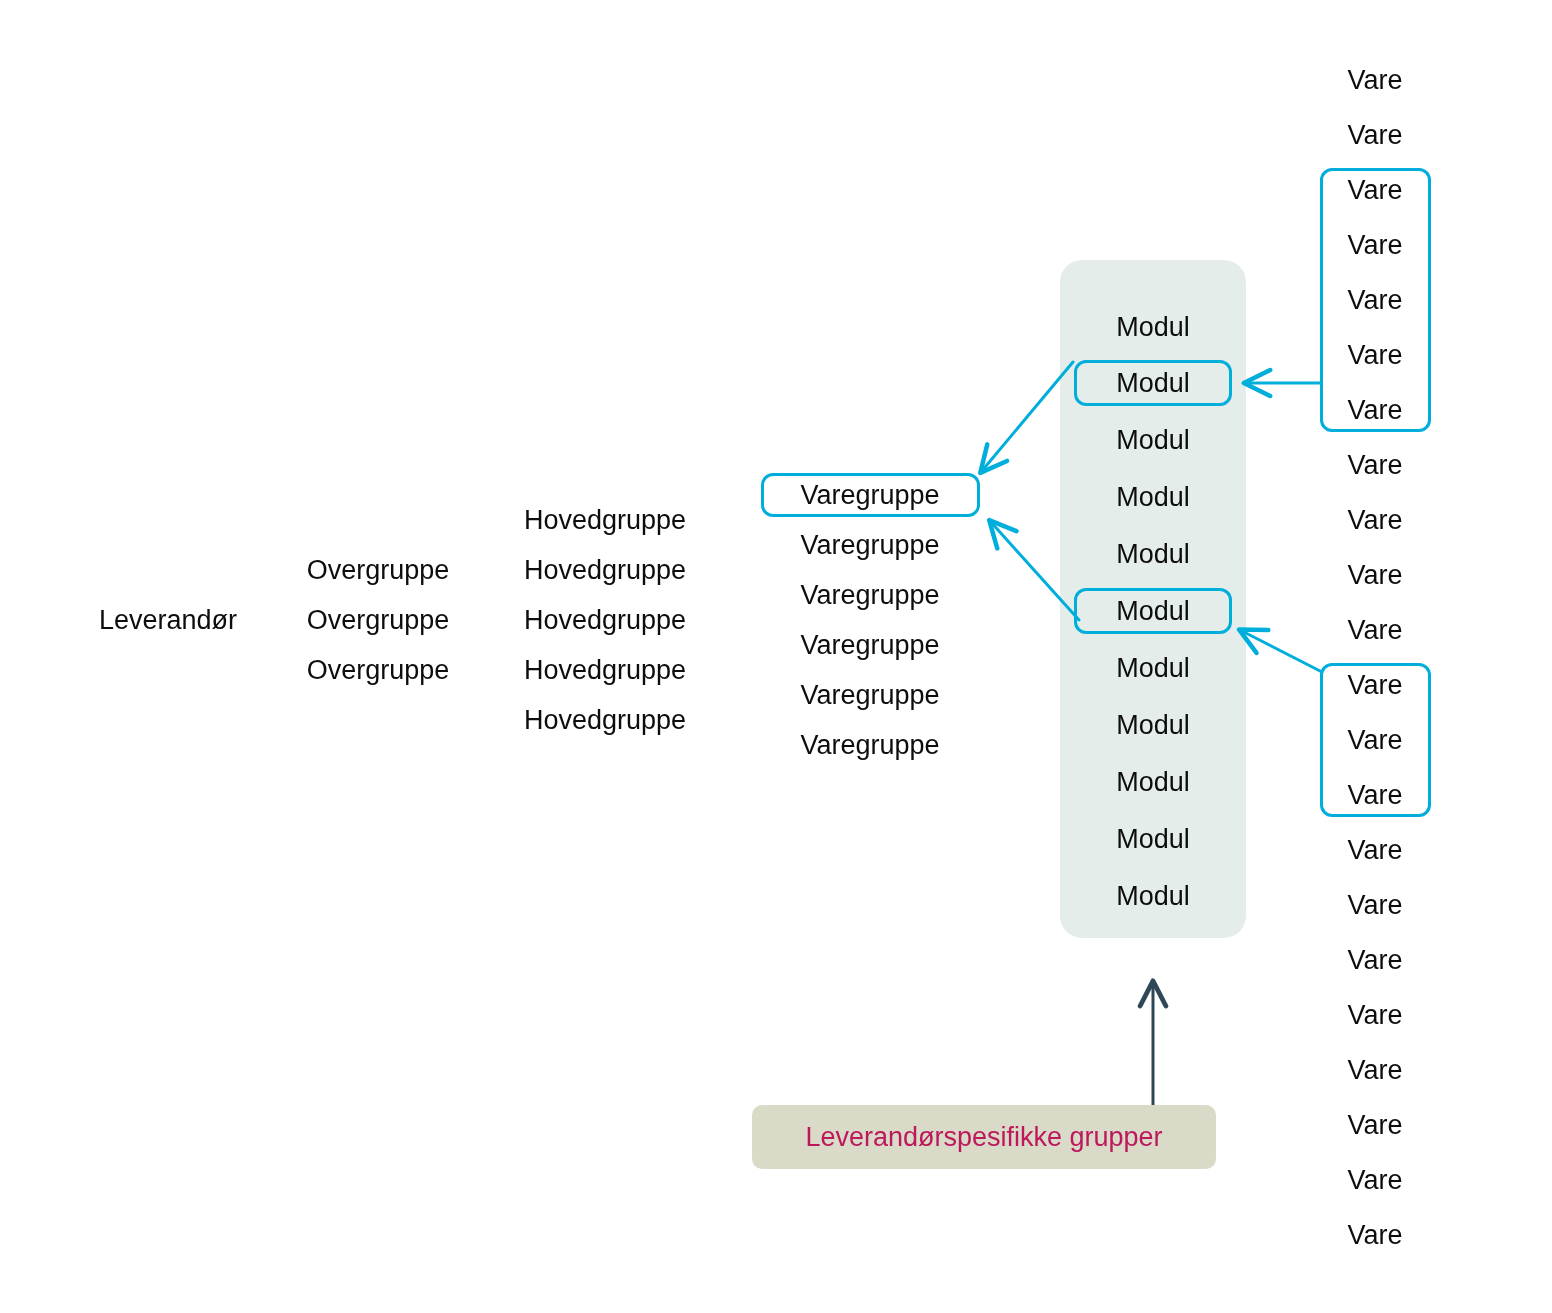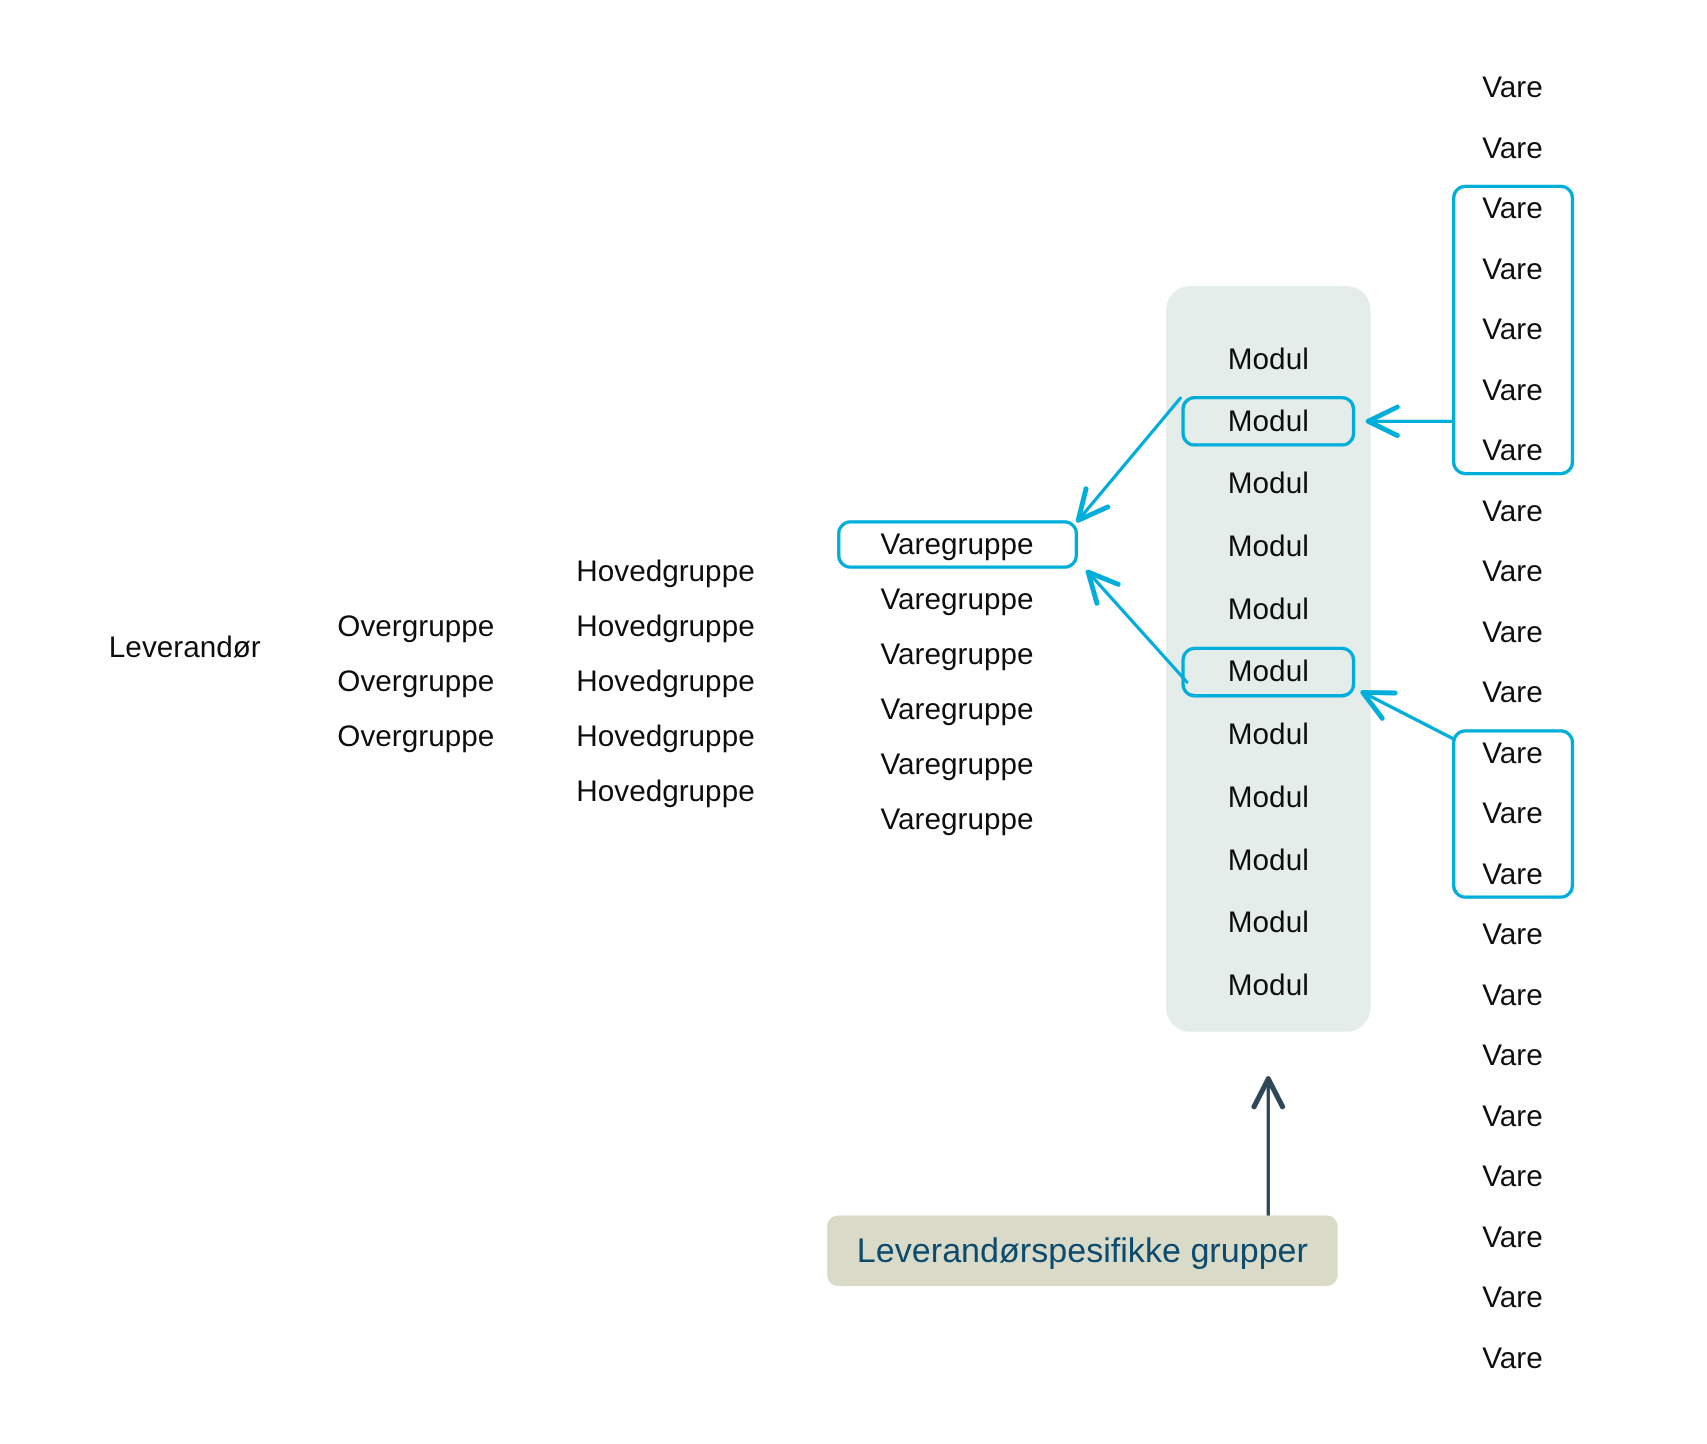--- a/index.html
+++ b/index.html
@@ -41,22 +41,22 @@
     pointer-events: none;
   }
   .tagbox {
     position: absolute;
     background: #d9dac7;
     border-radius: 10px;
     box-sizing: border-box;
     display: flex;
     align-items: center;
     justify-content: center;
-    font-size: 31px;
-    color: #0c4a6e;
+    font-size: 27px;
+    color: #be185d;
     white-space: nowrap;
     text-align: right;
   }
   svg.links {
     position: absolute;
     left: 0;
     top: 0;
     width: 1552px;
     height: 1313px;
     overflow: visible;
@@ -84,21 +84,21 @@
 
     <path d="M1079,620 L990,521" fill="none" stroke="#00aedb" stroke-width="3" stroke-linecap="round" marker-end="url(#arrowCyan)"></path>
 
     <path d="M1320,383 L1245,383" fill="none" stroke="#00aedb" stroke-width="3" stroke-linecap="round" marker-end="url(#arrowCyan)"></path>
 
     <path d="M1322,672 L1240,630" fill="none" stroke="#00aedb" stroke-width="3" stroke-linecap="round" marker-end="url(#arrowCyan)"></path>
 
     <path d="M1153,1110 L1153,982" fill="none" stroke="#2f4858" stroke-width="3" stroke-linecap="round" marker-end="url(#arrowDark)"></path>
   </svg>
 
-  <div class="node" style="left:168px; top:589px;">Leverandør</div>
+  <div class="node" style="left:168px; top:620px;">Leverandør</div>
 
   <div class="node" style="left:378px; top:570px;">Overgruppe</div>
   <div class="node" style="left:378px; top:620px;">Overgruppe</div>
   <div class="node" style="left:378px; top:670px;">Overgruppe</div>
 
   <div class="node" style="left:605px; top:520px;">Hovedgruppe</div>
   <div class="node" style="left:605px; top:570px;">Hovedgruppe</div>
   <div class="node" style="left:605px; top:620px;">Hovedgruppe</div>
   <div class="node" style="left:605px; top:670px;">Hovedgruppe</div>
   <div class="node" style="left:605px; top:720px;">Hovedgruppe</div>

